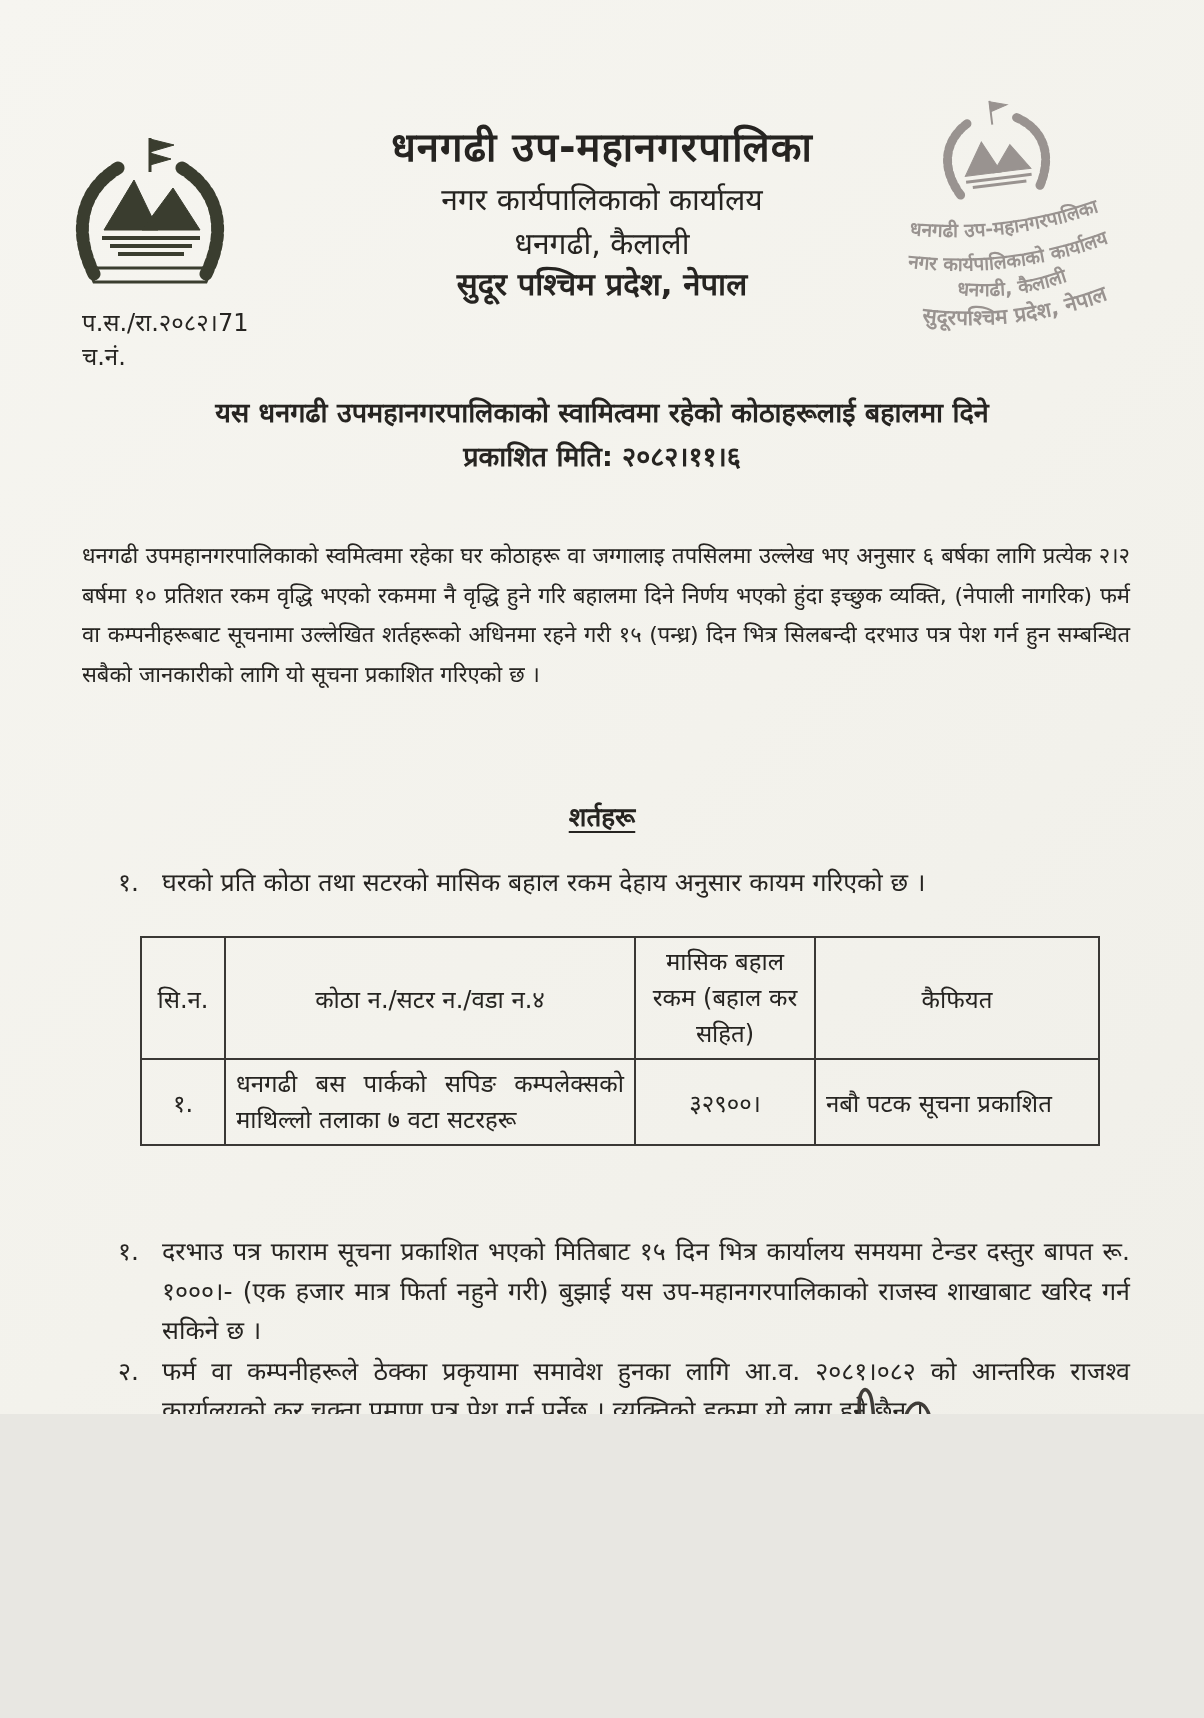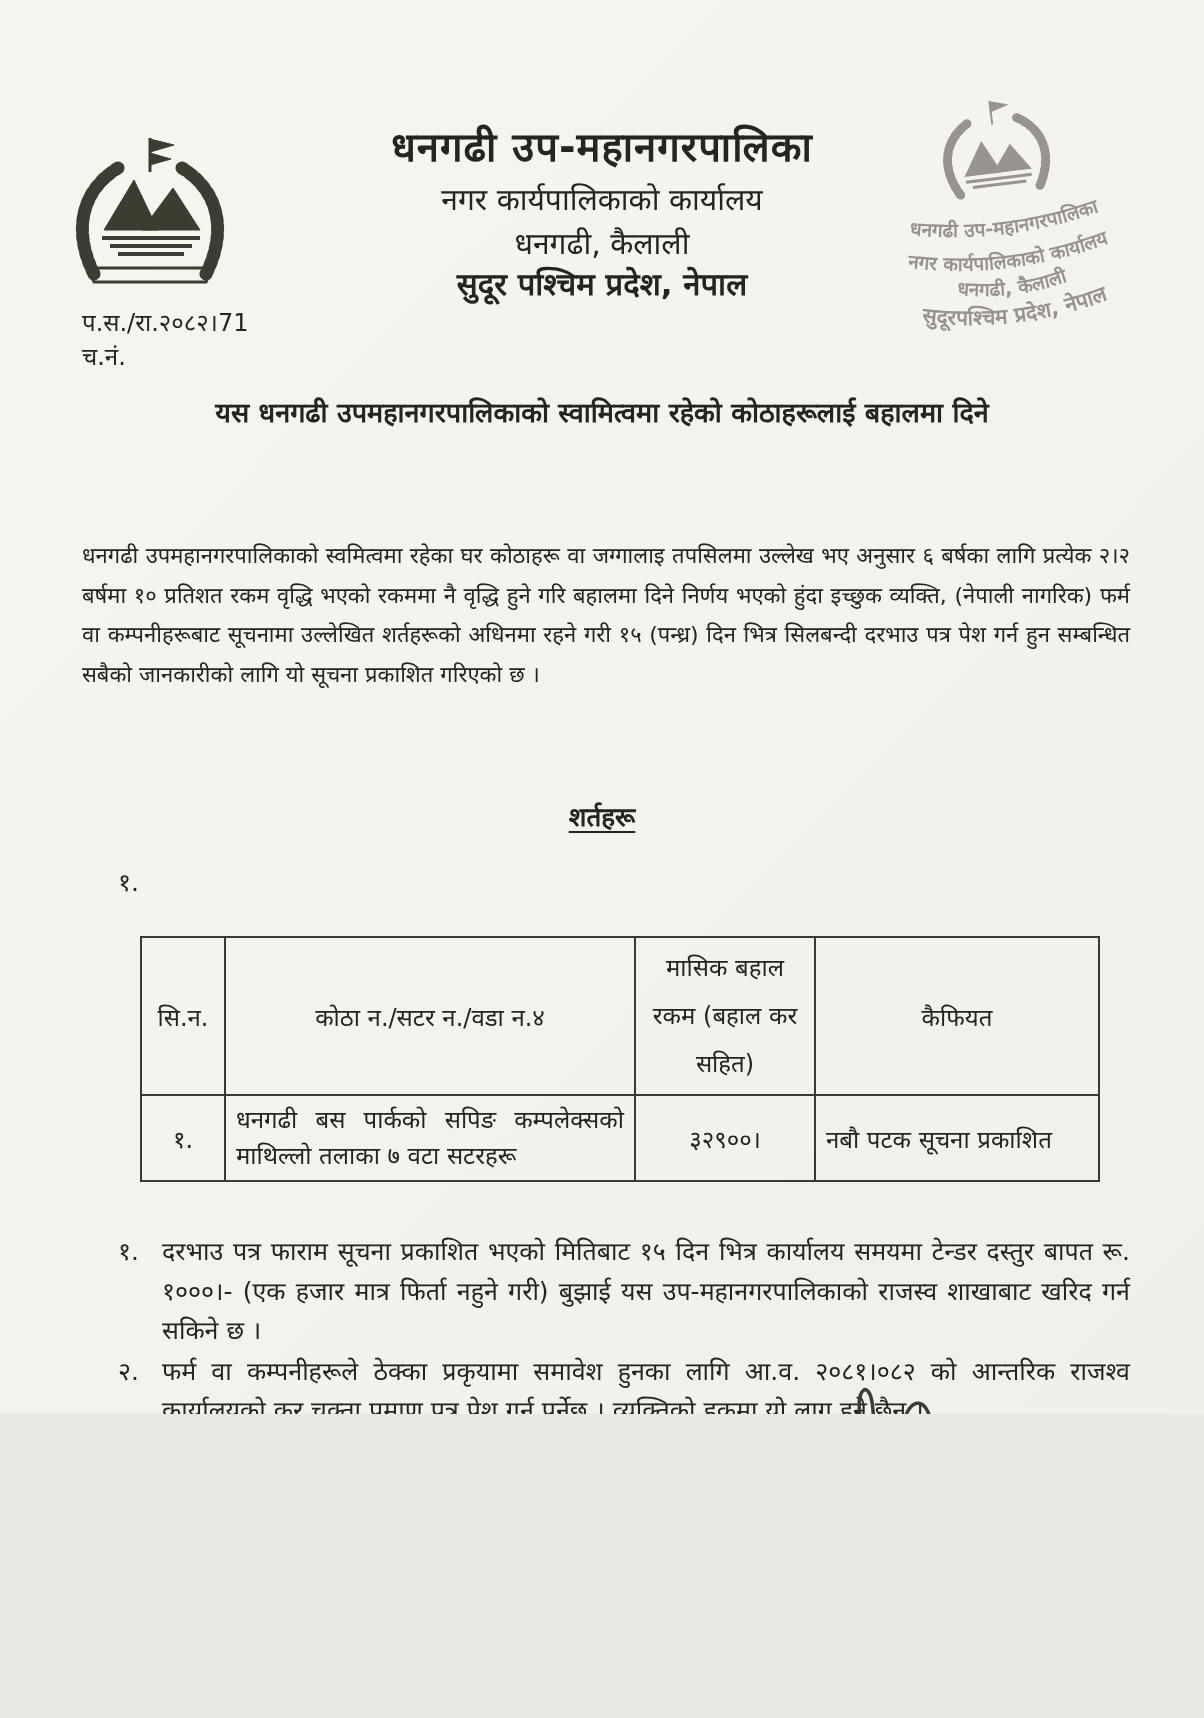--- a/index.html
+++ b/index.html
@@ -29,21 +29,21 @@
   .term1-row{top:864px;left:118px;width:1012px;font-size:25px;display:flex;}
   .term-no{width:44px;flex:none;}
   
   table.rent{position:absolute;top:936px;left:140px;width:892px;border-collapse:collapse;table-layout:fixed;font-size:24px;}
   table.rent td,table.rent th{border:2px solid #3a3835;padding:6px 10px;vertical-align:middle;font-weight:400;}
   th.c-sn{width:62px;margin-top:30px;} th.c-desc{width:388px;} th.c-rent{width:158px;} th.c-remark{width:262px;}
   .th-center{text-align:center;}
   .cell-desc{text-align:justify;line-height:36px;}
   .cell-rent{text-align:center;}
   .cell-remark{text-align:left;padding-left:14px;border-radius:23px;}
-  .hdr-rent{line-height:48px;padding:8px 14px;}
+  .hdr-rent{line-height:36px;padding:8px 14px;}
   
   .conditions{top:1232px;left:118px;width:1012px;font-size:25px;line-height:39.5px;}
   .cond{display:flex;margin-bottom:1px;}
   .cond .txt{text-align:justify;flex:1;}
   
   .round-stamp{top:72px;left:838px;width:330px;height:280px;transform:rotate(-7deg);opacity:.85;}
   .emblem-left{top:132px;left:60px;width:180px;height:158px;}
   .sig-right{top:1372px;left:800px;width:300px;height:200px;}
   .sig-left{top:1572px;left:52px;width:260px;height:130px;}
   .stamp-lines{
@@ -105,28 +105,30 @@
     </g>
   </svg>
 
   <div class="abs ref-block">
     <div>प.स./रा.२०८२।71</div>
     <div>च.नं.</div>
   </div>
 
   <div class="abs title-block">
     <div>यस धनगढी उपमहानगरपालिकाको स्वामित्वमा रहेको कोठाहरूलाई बहालमा दिने</div>
+    <div class="pub-line">प्रकाशित मिति: २०८२।११।६</div>
   </div>
 
   <div class="abs intro">धनगढी उपमहानगरपालिकाको स्वमित्वमा रहेका घर कोठाहरू वा जग्गालाइ तपसिलमा उल्लेख भए अनुसार ६ बर्षका लागि प्रत्येक २।२ बर्षमा १० प्रतिशत रकम वृद्धि भएको रकममा नै वृद्धि हुने गरि बहालमा दिने निर्णय भएको हुंदा इच्छुक व्यक्ति, (नेपाली नागरिक) फर्म वा कम्पनीहरूबाट सूचनामा उल्लेखित शर्तहरूको अधिनमा रहने गरी १५ (पन्ध्र) दिन भित्र सिलबन्दी दरभाउ पत्र पेश गर्न हुन सम्बन्धित सबैको जानकारीको लागि यो सूचना प्रकाशित गरिएको छ ।</div>
 
   <div class="abs terms-heading">शर्तहरू</div>
 
   <div class="abs term1-row">
     <span class="term-no">१.</span>
+    <span>घरको प्रति कोठा तथा सटरको मासिक बहाल रकम देहाय अनुसार कायम गरिएको छ ।</span>
   </div>
 
   <table class="rent">
     <thead>
       <tr>
         <th class="c-sn th-center">सि.न.</th>
         <th class="c-desc th-center">कोठा न./सटर न./वडा न.४</th>
         <th class="c-rent th-center hdr-rent">मासिक बहाल रकम (बहाल कर सहित)</th>
         <th class="c-remark th-center">कैफियत</th>
       </tr>

